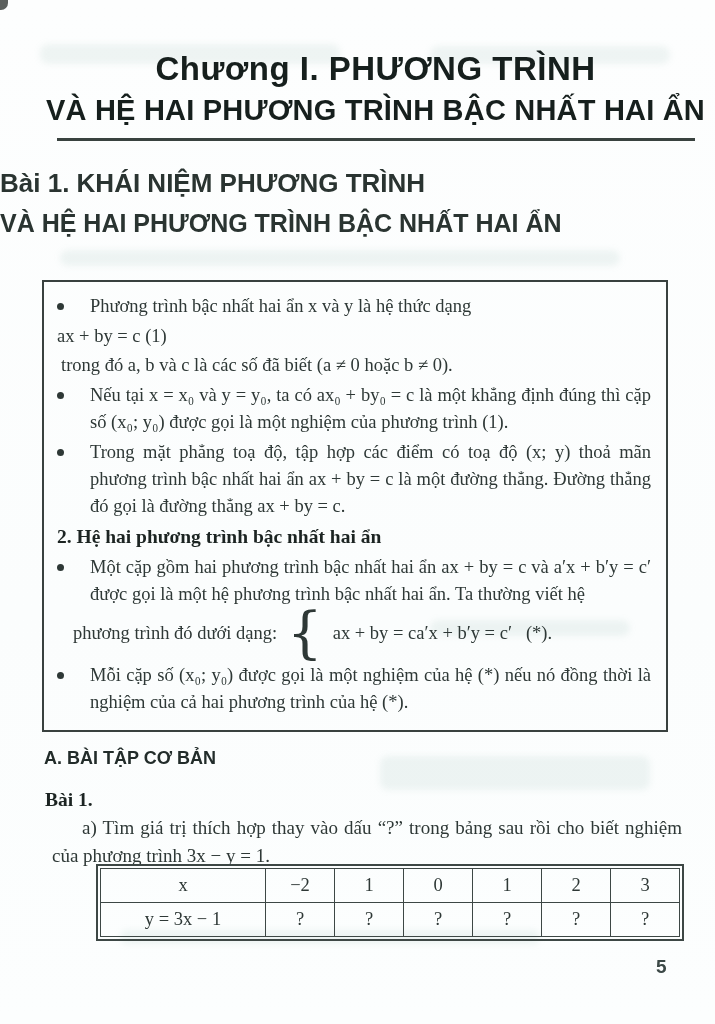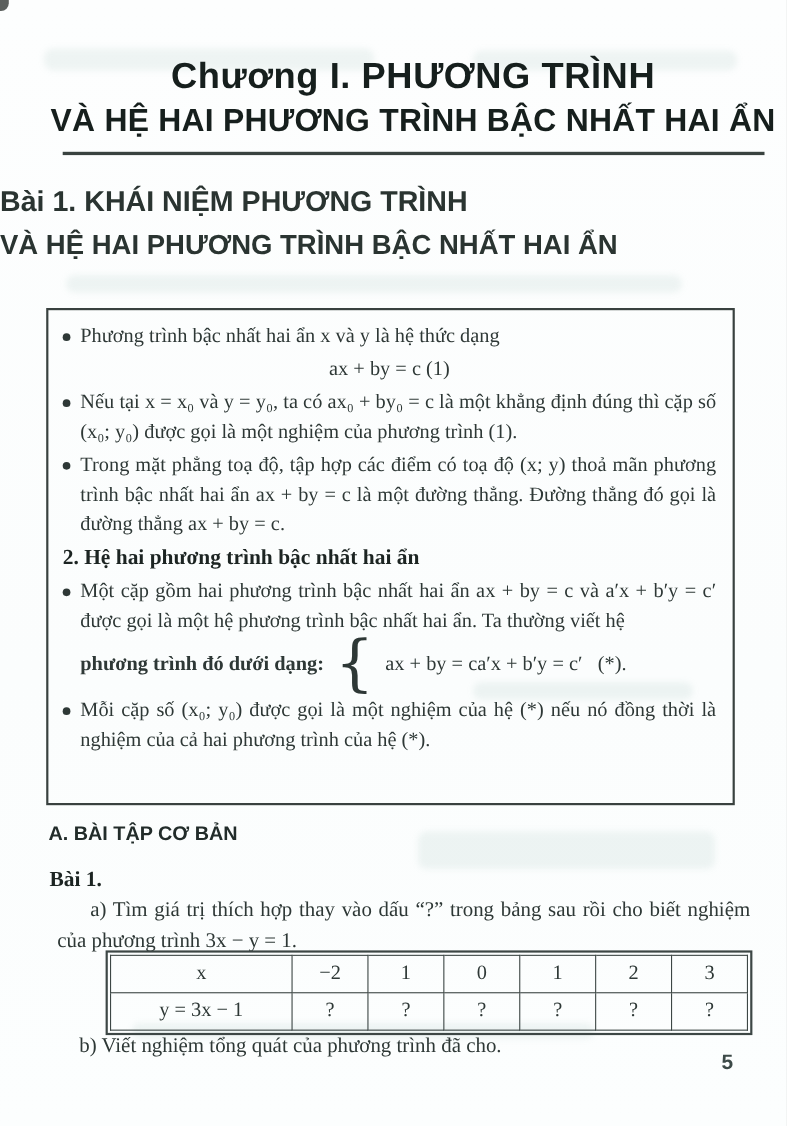--- a/index.html
+++ b/index.html
@@ -26,24 +26,24 @@
   .lesson { position:absolute; left:0; top:168px; width:100%; text-align:left;
     font-family:"Liberation Sans","DejaVu Sans",sans-serif; font-weight:bold; color:#2a3431; }
   .lesson-l1 { font-size:26px; }
   .lesson-l2 { font-size:25px; margin-top:10px; }
 
   
   .theory-box { position:absolute; left:42px; top:280px; width:626px; height:452px;
     border:2px solid #39413f; box-sizing:border-box; padding:8px 15px 8px 13px;
     font-size:18.5px; line-height:1.46; text-align:justify; overflow:hidden; }
   .tb-title { font-weight:bold; font-size:19.5px; color:#1c2422; margin:3px 0 2px; text-align:left; }
-  .bullet { display:flex; gap:9px; margin-top:3px; }
+  .bullet { display:flex; gap:26px; margin-top:3px; }
   .dot { flex:0 0 auto; width:7px; height:7px; border-radius:50%; background:#2e3836; margin-top:10px; }
   .bullet-text { flex:1 1 auto; }
-  .formula-center { text-align:center; margin:3px 0 2px; }
+  .formula-center { text-align:left; margin:3px 0 2px; }
   .note-line { margin:1px 0 2px 4px; text-align:left; }
   .system-row { display:flex; align-items:center; gap:10px; margin:0 0 1px 0; }
   .sys-lead { white-space:nowrap; }
   .brace { font-family:"DejaVu Serif",serif; font-size:56px; font-weight:400; line-height:.9; color:#2e3836; }
   .sys-lines { display:flex; flex-direction:row; line-height:1.4; }
   .sys-star { margin-left:4px; }
 
   
   .a-section { position:absolute; left:44px; top:748px;
     font-family:"Liberation Sans","DejaVu Sans",sans-serif; font-weight:bold; font-size:18px; color:#222c2a; }
@@ -84,40 +84,41 @@
   </div>
 
   <div class="theory-box">
 
 
     <div class="bullet">
       <span class="dot"></span>
       <span class="bullet-text">Phương trình bậc nhất hai ẩn x và y là hệ thức dạng</span>
     </div>
     <div class="formula-center">ax + by = c (1)</div>
+    <div class="note-line">trong đó a, b và c là các số đã biết (a ≠ 0 hoặc b ≠ 0).</div>
 
     <div class="bullet">
       <span class="dot"></span>
       <span class="bullet-text">Nếu tại x = x₀ và y = y₀, ta có ax₀ + by₀ = c là một khẳng định đúng thì cặp số (x₀; y₀) được gọi là một nghiệm của phương trình (1).</span>
     </div>
 
     <div class="bullet">
       <span class="dot"></span>
       <span class="bullet-text">Trong mặt phẳng toạ độ, tập hợp các điểm có toạ độ (x; y) thoả mãn phương trình bậc nhất hai ẩn ax + by = c là một đường thẳng. Đường thẳng đó gọi là đường thẳng ax + by = c.</span>
     </div>
 
     <div class="tb-title">2. Hệ hai phương trình bậc nhất hai ẩn</div>
 
     <div class="bullet">
       <span class="dot"></span>
       <span class="bullet-text">Một cặp gồm hai phương trình bậc nhất hai ẩn ax + by = c và a′x + b′y = c′ được gọi là một hệ phương trình bậc nhất hai ẩn. Ta thường viết hệ</span>
     </div>
 
     <div class="system-row">
-      <span class="sys-lead" style="margin-left:16px;font-weight:bold;">phương trình đó dưới dạng:</span>
+      <span class="sys-lead" style="margin-left:16px;">phương trình đó dưới dạng:</span>
       <span class="brace">{</span>
       <span class="sys-lines">
         <span>ax + by = c</span>
         <span>a′x + b′y = c′</span>
       </span>
       <span class="sys-star">(*).</span>
     </div>
 
     <div class="bullet">
       <span class="dot"></span>
@@ -146,17 +147,16 @@
         <td class="col-val">?</td>
         <td class="col-val">?</td>
         <td class="col-val">?</td>
         <td class="col-val">?</td>
         <td class="col-val">?</td>
         <td class="col-val">?</td>
       </tr>
     </tbody>
   </table>
 
-  <div class="part-b">b) Viết nghiệm tổng quát của phương trình đã cho.</div>
 
   <div class="page-num">5</div>
 
 </div>
 
 </body></html>

